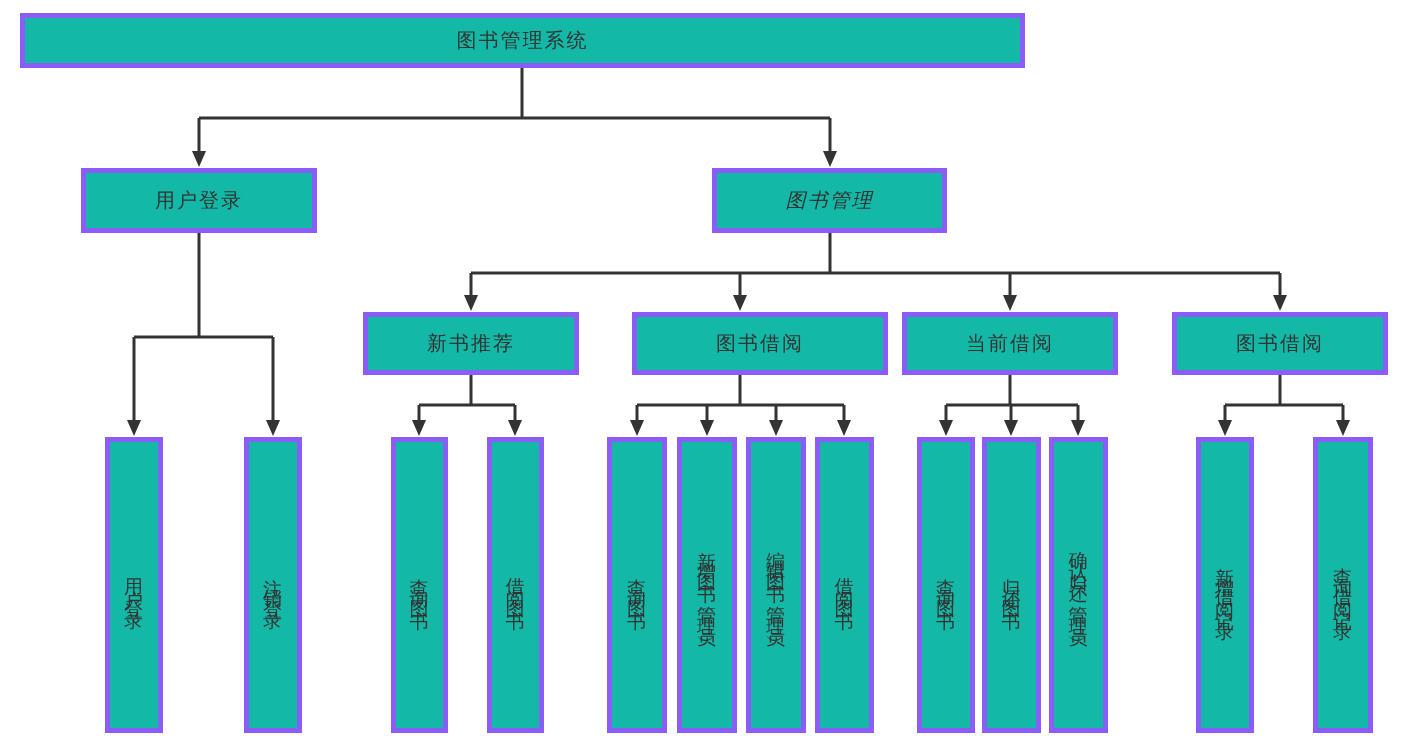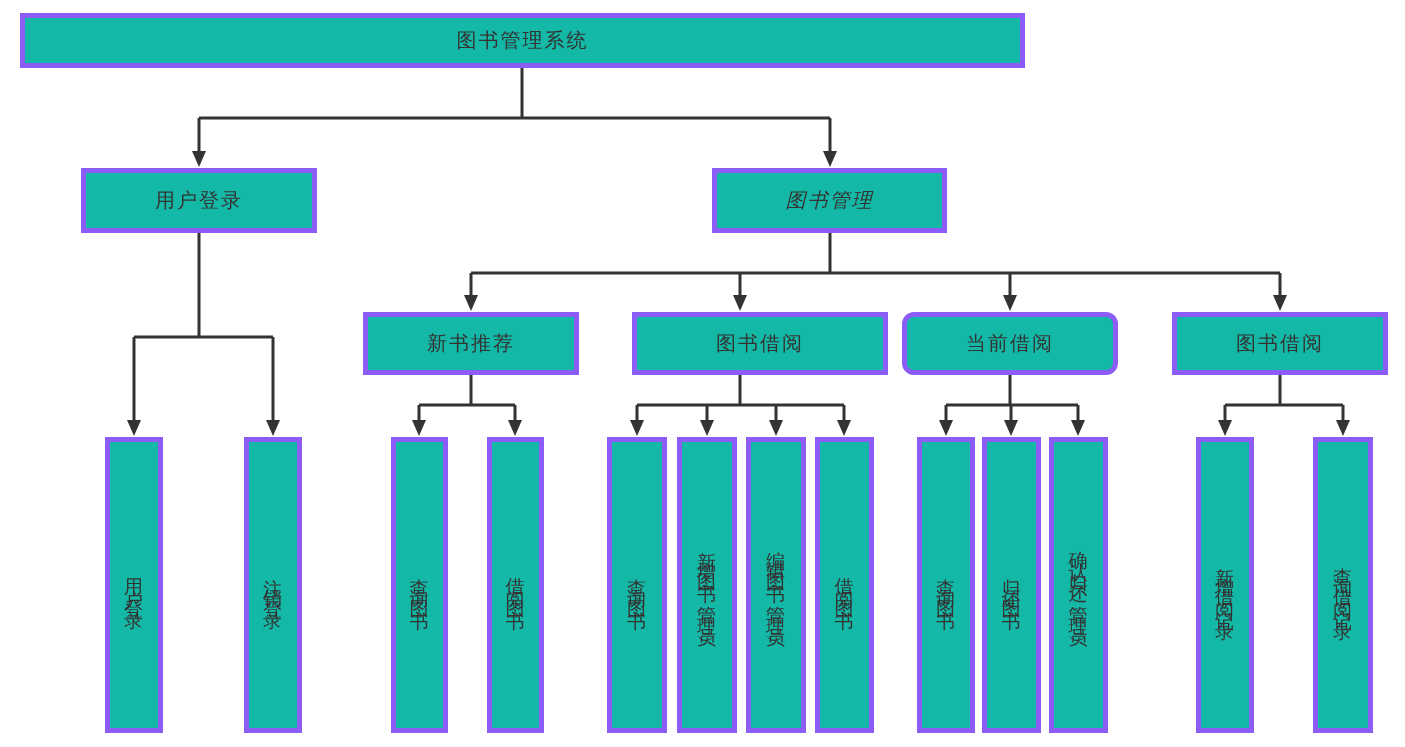--- a/index.html
+++ b/index.html
@@ -133,21 +133,21 @@
     </g>
   </svg>
 
   <div class="node h" style="left:20px; top:13px; width:1005px; height:55px;">图书管理系统</div>
 
   <div class="node h" style="left:81px; top:168px; width:236px; height:65px;">用户登录</div>
   <div class="node h" style="left:712px; top:168px; width:235px; height:65px;font-style:italic;">图书管理</div>
 
   <div class="node h" style="left:363px; top:312px; width:216px; height:63px;">新书推荐</div>
   <div class="node h" style="left:632px; top:312px; width:256px; height:63px;">图书借阅</div>
-  <div class="node h" style="left:902px; top:312px; width:216px; height:63px;border-radius:12px;">当前借阅</div>
+  <div class="node h" style="left:902px; top:312px; width:216px; height:63px;">当前借阅</div>
   <div class="node h" style="left:1172px; top:312px; width:216px; height:63px;">图书借阅</div>
 
   <div class="node v" style="left:105px; width:58px;">
     <span class="vtext">用户登录</span>
   </div>
   <div class="node v" style="left:244px; width:58px;">
     <span class="vtext">注销登录</span>
   </div>
   <div class="node v" style="left:391px; width:57px;">
     <span class="vtext">查询图书</span>

